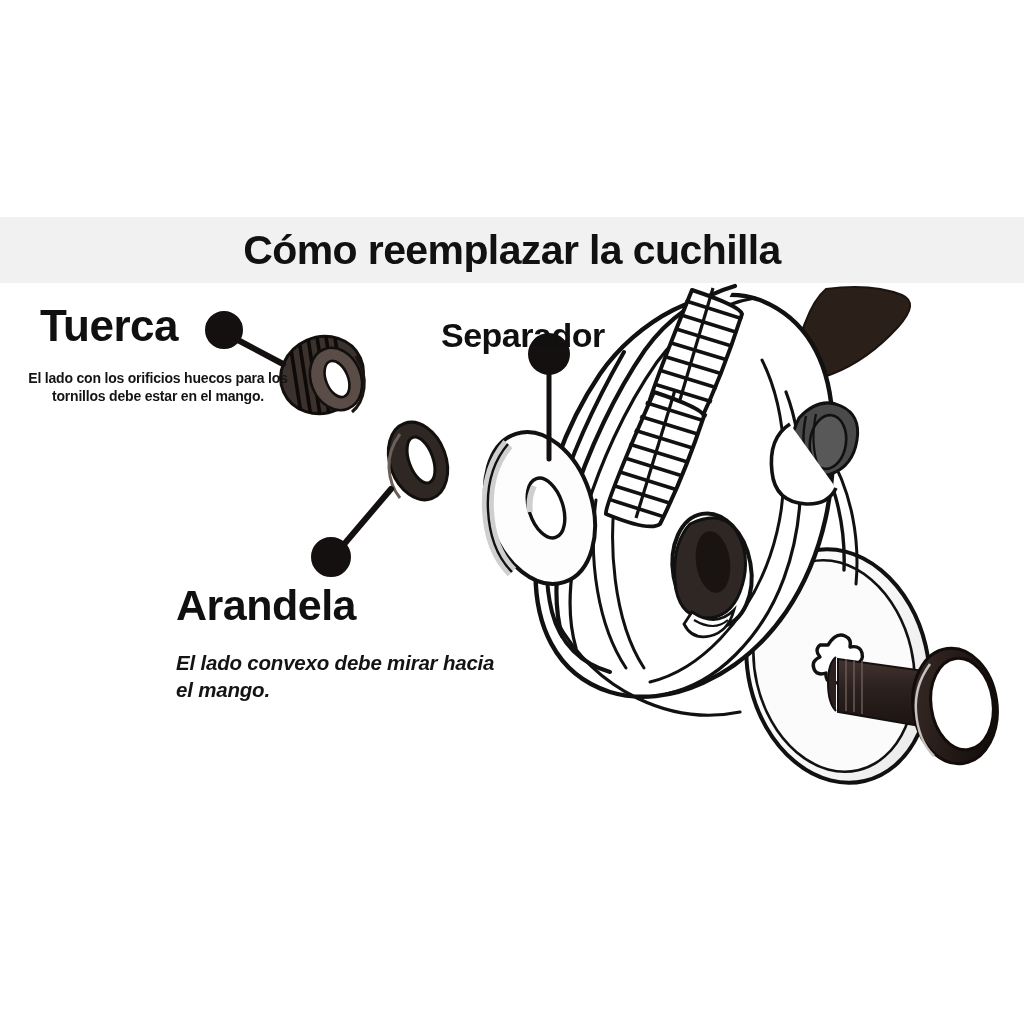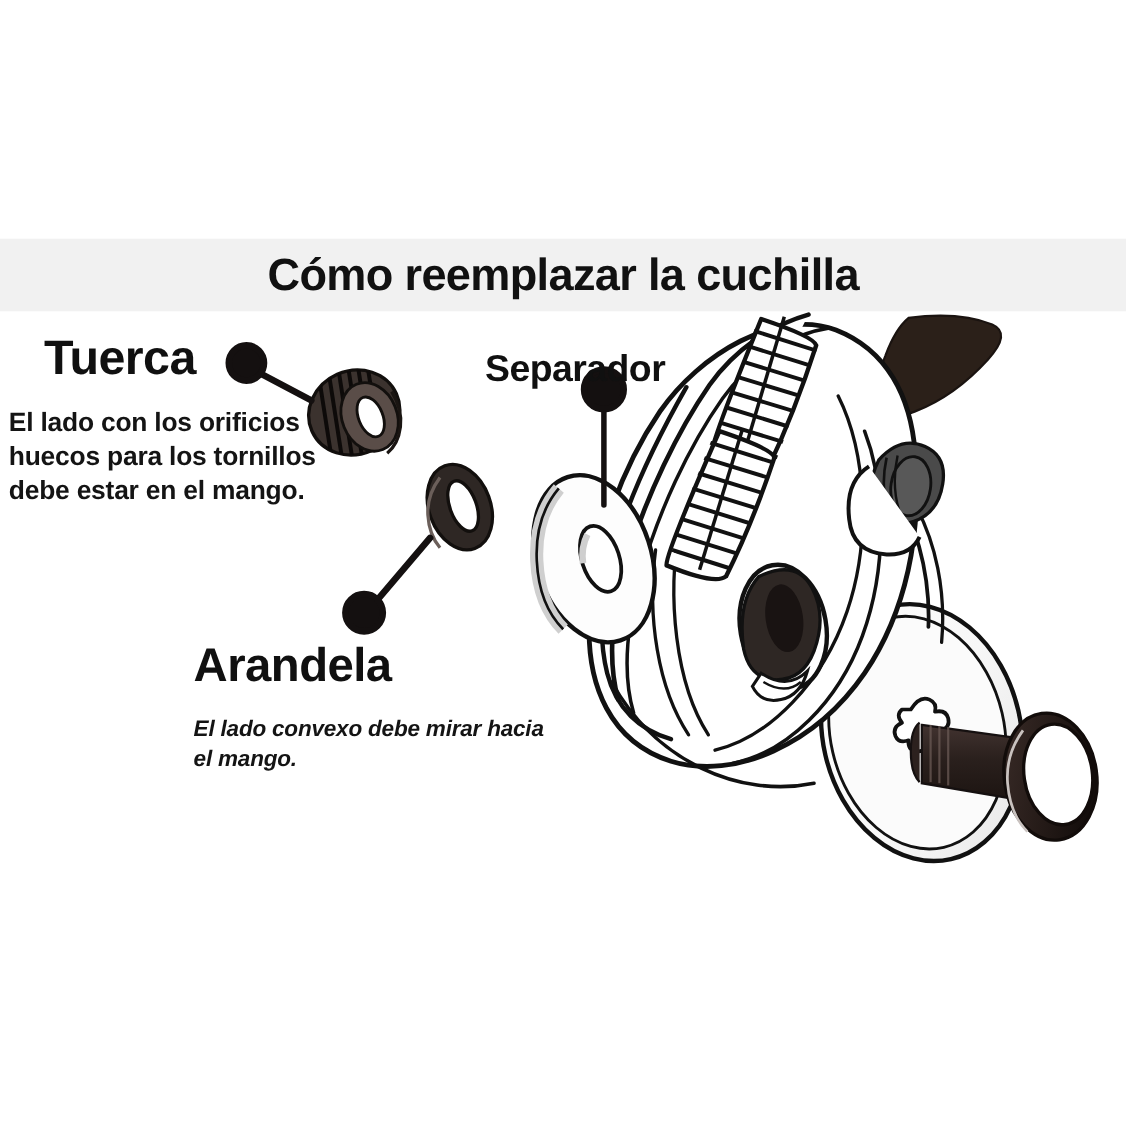--- a/index.html
+++ b/index.html
@@ -53,21 +53,21 @@
   }
   .callout-body {
     position: absolute;
     font-weight: 700;
     color: #141414;
     line-height: 1.30;
     letter-spacing: -0.2px;
   }
 
   #lbl-tuerca      { left: 40px;  top: 303px; font-size: 44px; }
-  #desc-tuerca     { left: 8px;   top: 369px; width: 300px; font-size: 24px; }
+  #desc-tuerca     { left: 8px;   top: 369px; width: 300px; font-size: 14px; text-align: center; }
 
   #lbl-arandela    { left: 176px; top: 583px; font-size: 43px; }
   #desc-arandela   { left: 176px; top: 650px; width: 320px; font-size: 20.5px; text-align: left; font-style: italic; }
 
   #lbl-separador   { left: 441px; top: 283px; font-size: 34px; margin-top: 35px; }
 
   
   #artwork {
     position: absolute;
     left: 0;

